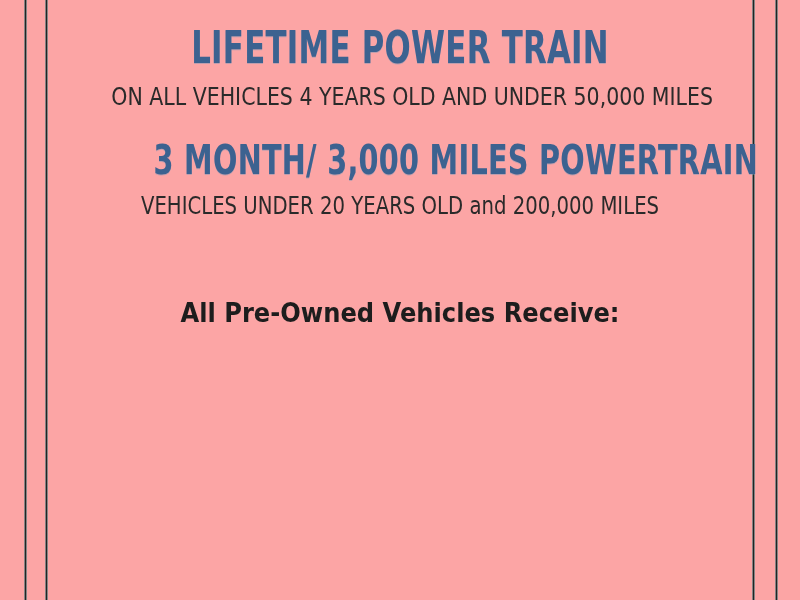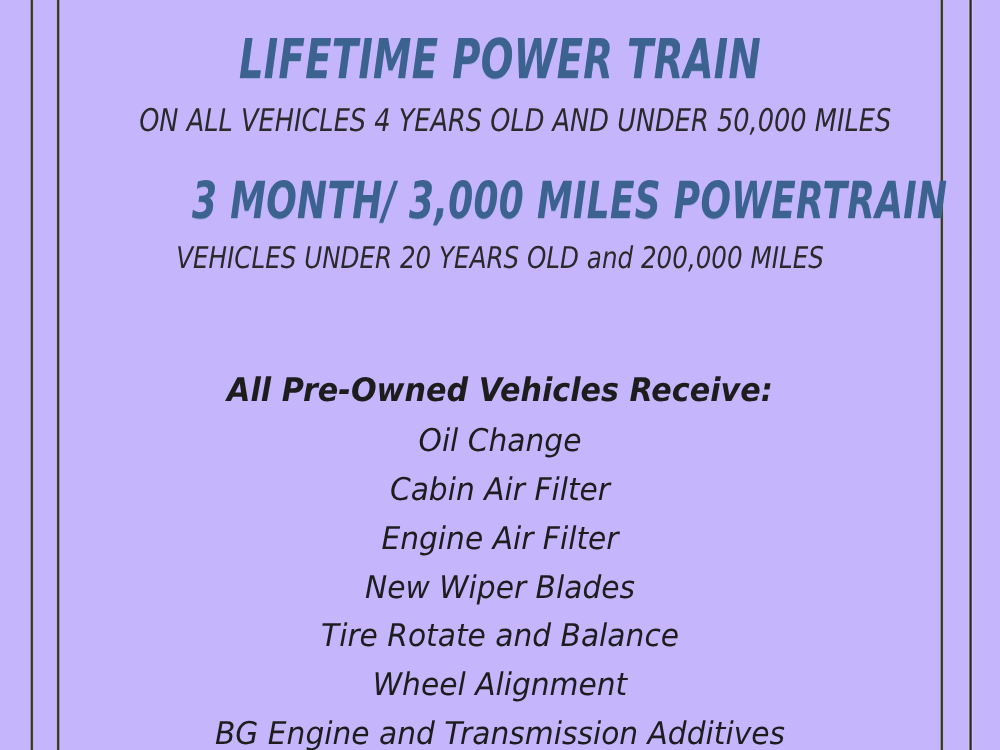--- a/index.html
+++ b/index.html
@@ -13,23 +13,22 @@
     height: 600px;
     overflow: hidden;
     font-family: "Liberation Sans", sans-serif;
   }
 
   
   #flyer {
     position: relative;
     width: 800px;
     height: 600px;
-    background: #c4b5fd;
+    background: #fca5a5;
     overflow: hidden;
-    font-style: italic;
   }
 
   
   .rule {
     position: absolute;
     top: 0;
     bottom: 0;
     width: 2px;
     background: #2b2b2b;
   }
@@ -153,25 +152,16 @@
   <div class="content">
 
     <div class="headline headline-1">LIFETIME POWER TRAIN</div>
     <div class="subhead subhead-1">ON ALL VEHICLES 4 YEARS OLD AND UNDER 50,000 MILES</div>
 
     <div class="headline headline-2">3 MONTH/ 3,000 MILES POWERTRAIN</div>
     <div class="subhead subhead-2">VEHICLES UNDER 20 YEARS OLD and 200,000 MILES</div>
 
     <div class="services">
       <div class="services-heading">All Pre-Owned Vehicles Receive:</div>
-      <ul class="services-list">
-        <li>Oil Change</li>
-        <li>Cabin Air Filter</li>
-        <li>Engine Air Filter</li>
-        <li>New Wiper Blades</li>
-        <li>Tire Rotate and Balance</li>
-        <li>Wheel Alignment</li>
-        <li>BG Engine and Transmission Additives</li>
-      </ul>
     </div>
 
   </div>
 </div>
 
 </body></html>

